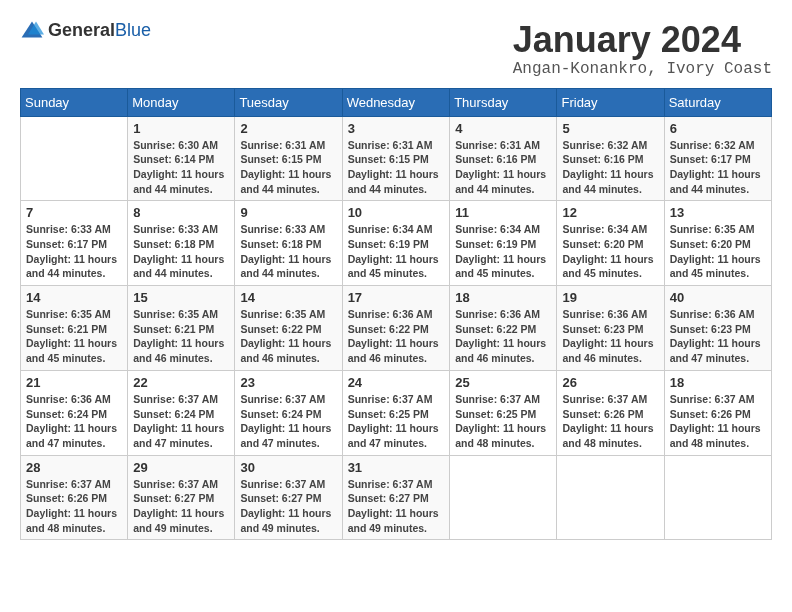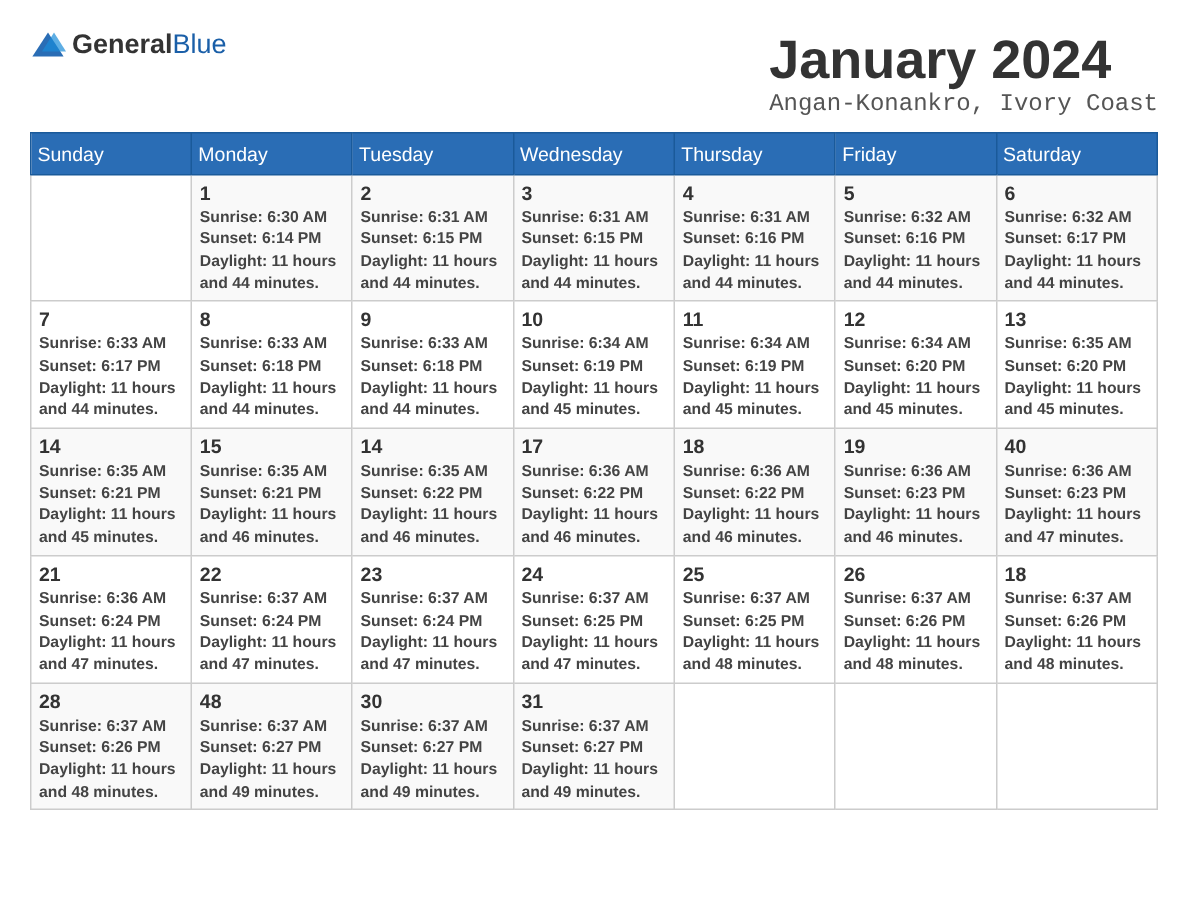--- a/index.html
+++ b/index.html
@@ -299,21 +299,21 @@
         </td>
       </tr>
       <tr>
         <td>
           <span class="day-number">28</span>
           <div class="day-info" style="white-space: pre-line;">Sunrise: 6:37 AM
 Sunset: 6:26 PM
 Daylight: 11 hours and 48 minutes.</div>
         </td>
         <td>
-          <span class="day-number">48</span>
+          <span class="day-number">29</span>
           <div class="day-info" style="white-space: pre-line;">Sunrise: 6:37 AM
 Sunset: 6:27 PM
 Daylight: 11 hours and 49 minutes.</div>
         </td>
         <td>
           <span class="day-number">30</span>
           <div class="day-info" style="white-space: pre-line;">Sunrise: 6:37 AM
 Sunset: 6:27 PM
 Daylight: 11 hours and 49 minutes.</div>
         </td>

